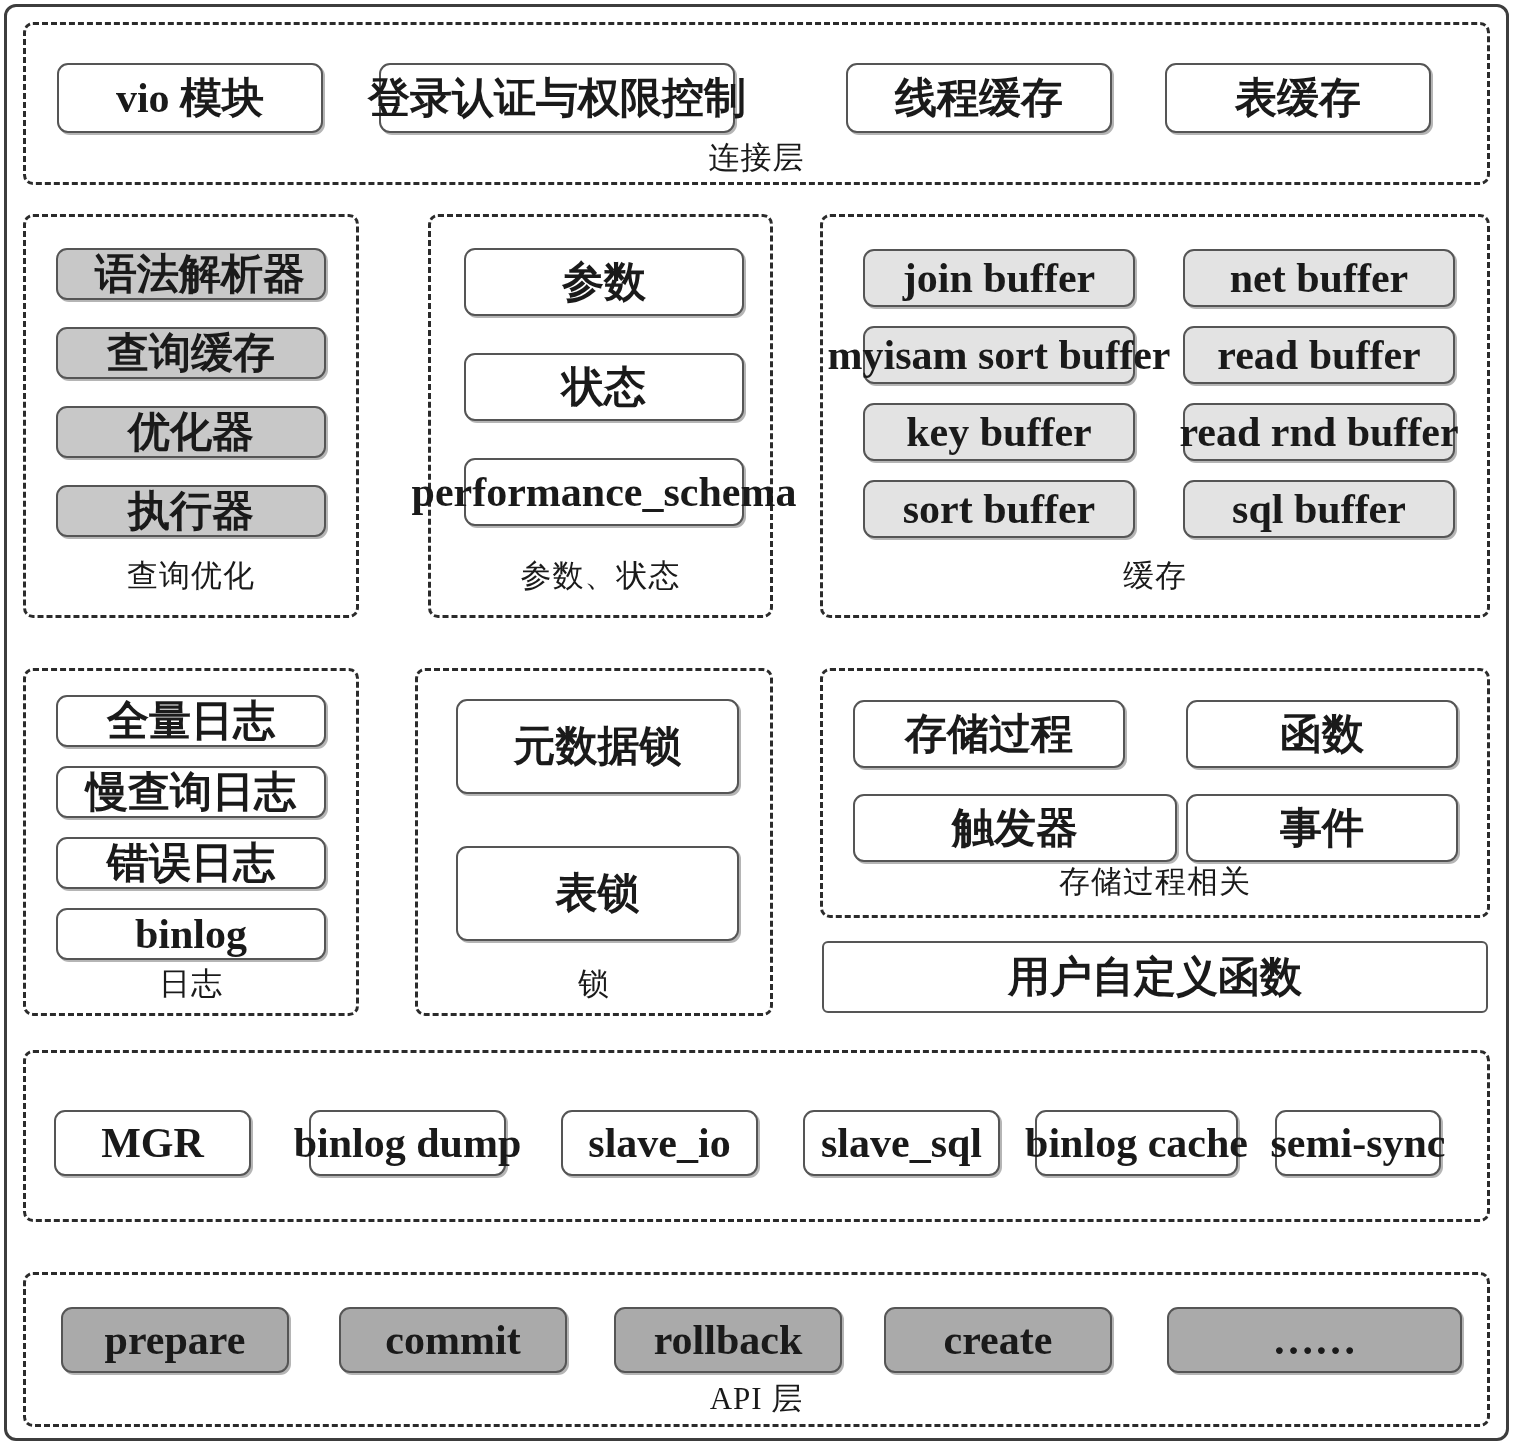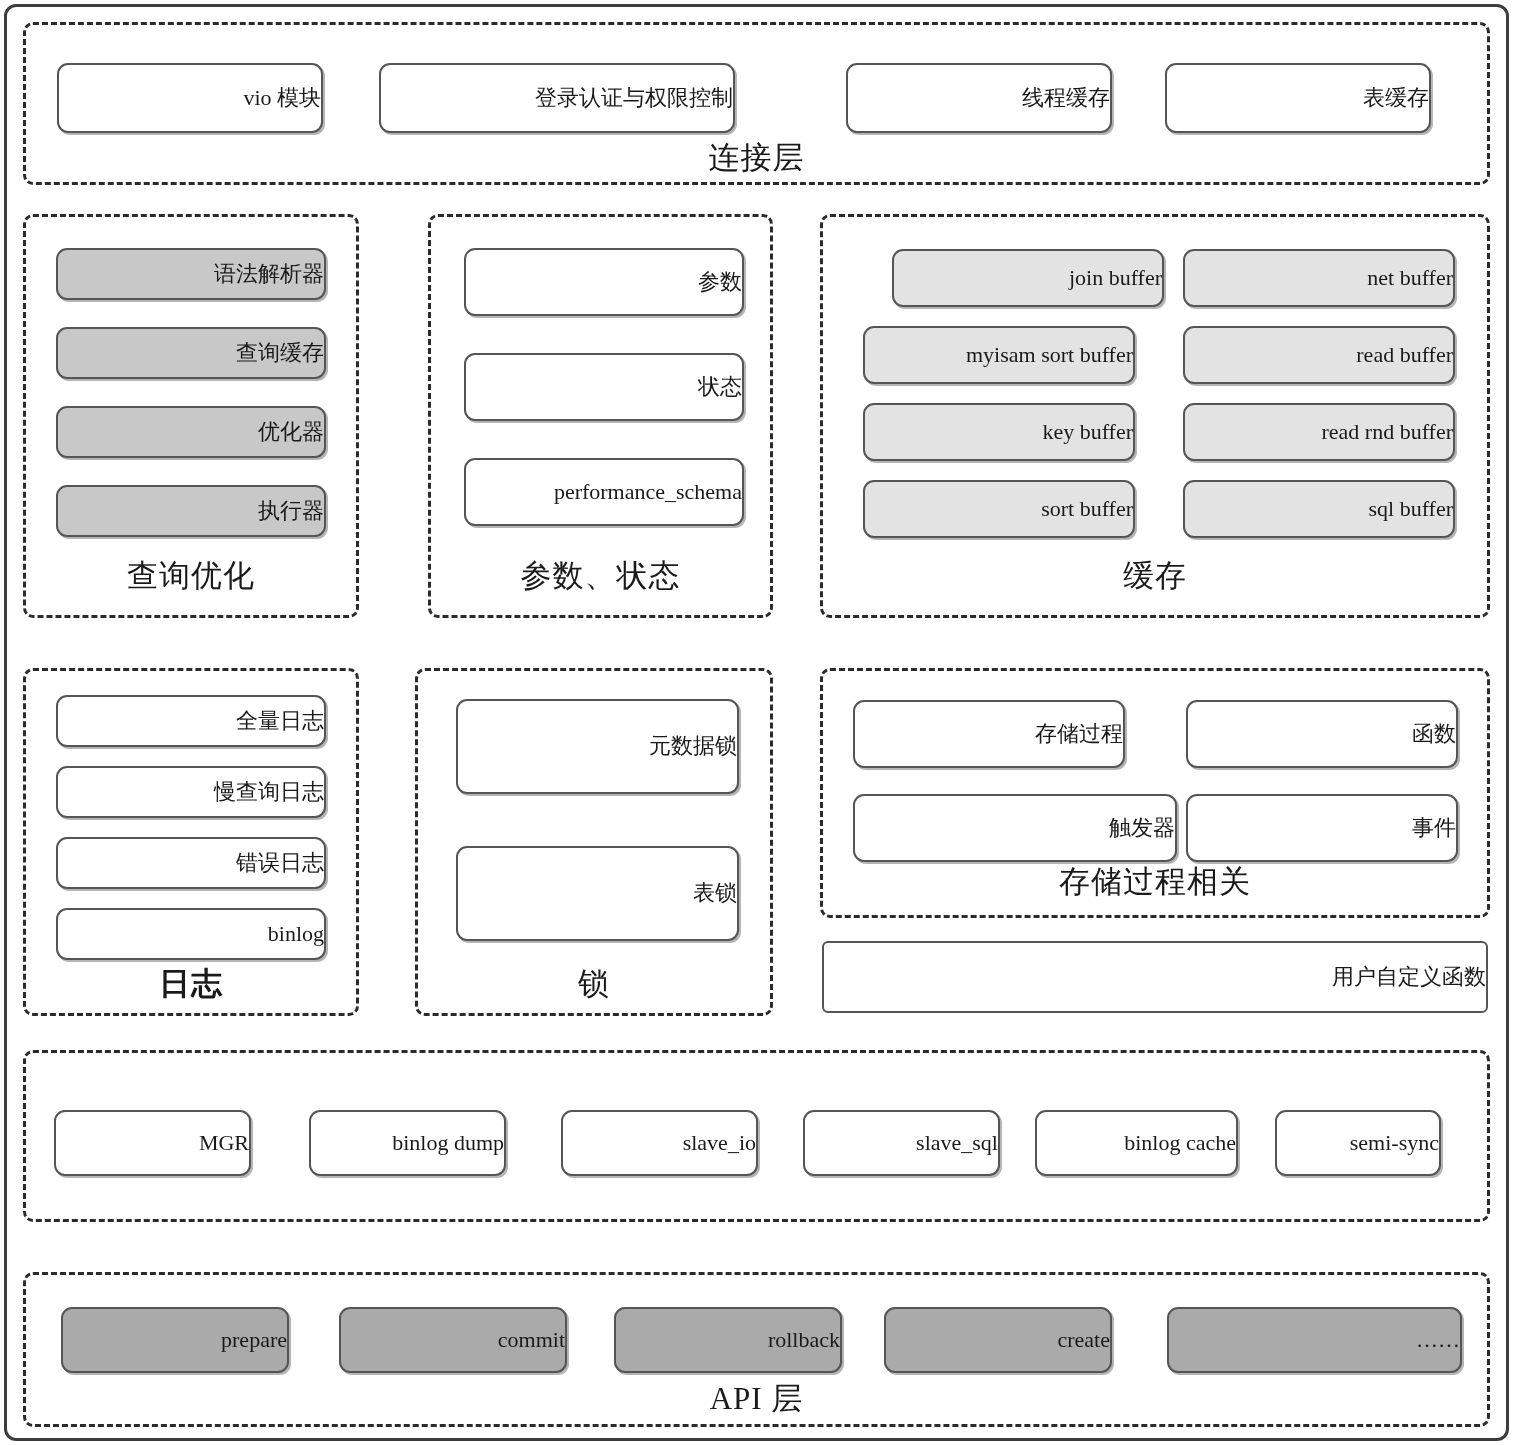--- a/index.html
+++ b/index.html
@@ -49,26 +49,27 @@
   }
   
   .node {
     position: absolute;
     box-sizing: border-box;
     border: 2.5px solid #555555;
     border-radius: 11px;
     background: #ffffff;
     display: flex;
     align-items: center;
-    justify-content: flex-end;
+    justify-content: center;
     text-align: center;
-    font-size: 22px;
+    font-size: 42px;
     line-height: 1.1;
     white-space: nowrap;
     box-shadow: 2px 2px 0 rgba(120,120,120,0.55);
+    font-weight: bold;
   }
   .node.gray-mid { background: #c8c8c8; }
   .node.gray-light { background: #e3e3e3; }
   .node.gray-dark { background: #aaaaaa; }
   .node.flat { box-shadow: none; }
 </style>
 </head>
 <body>
 
 <div id="diagram">
@@ -114,21 +115,21 @@
       <span>状态</span>
     </div>
     <div class="node" style="left:33px; top:241px; width:280px; height:68px;">
       <span>performance_schema</span>
     </div>
     <div class="group-label" style="top:343px;">参数、状态</div>
   </div>
 
   <div class="group" style="left:820px; top:214px; width:670px; height:404px;">
 
-    <div class="node gray-light" style="left:40px; top:32px; width:272px; height:58px;margin-left:29px;">
+    <div class="node gray-light" style="left:40px; top:32px; width:272px; height:58px;">
       <span>join buffer</span>
     </div>
     <div class="node gray-light" style="left:40px; top:109px; width:272px; height:58px;">
       <span>myisam sort buffer</span>
     </div>
     <div class="node gray-light" style="left:40px; top:186px; width:272px; height:58px;">
       <span>key buffer</span>
     </div>
     <div class="node gray-light" style="left:40px; top:263px; width:272px; height:58px;">
       <span>sort buffer</span>
@@ -155,21 +156,21 @@
     </div>
     <div class="node" style="left:30px; top:95px; width:270px; height:52px;">
       <span>慢查询日志</span>
     </div>
     <div class="node" style="left:30px; top:166px; width:270px; height:52px;">
       <span>错误日志</span>
     </div>
     <div class="node" style="left:30px; top:237px; width:270px; height:52px;">
       <span>binlog</span>
     </div>
-    <div class="group-label" style="top:297px;font-weight:bold;">日志</div>
+    <div class="group-label" style="top:297px;">日志</div>
   </div>
 
   <div class="group" style="left:415px; top:668px; width:358px; height:348px;">
     <div class="node" style="left:38px; top:28px; width:283px; height:95px;">
       <span>元数据锁</span>
     </div>
     <div class="node" style="left:38px; top:175px; width:283px; height:95px;">
       <span>表锁</span>
     </div>
     <div class="group-label" style="top:297px;">锁</div>

